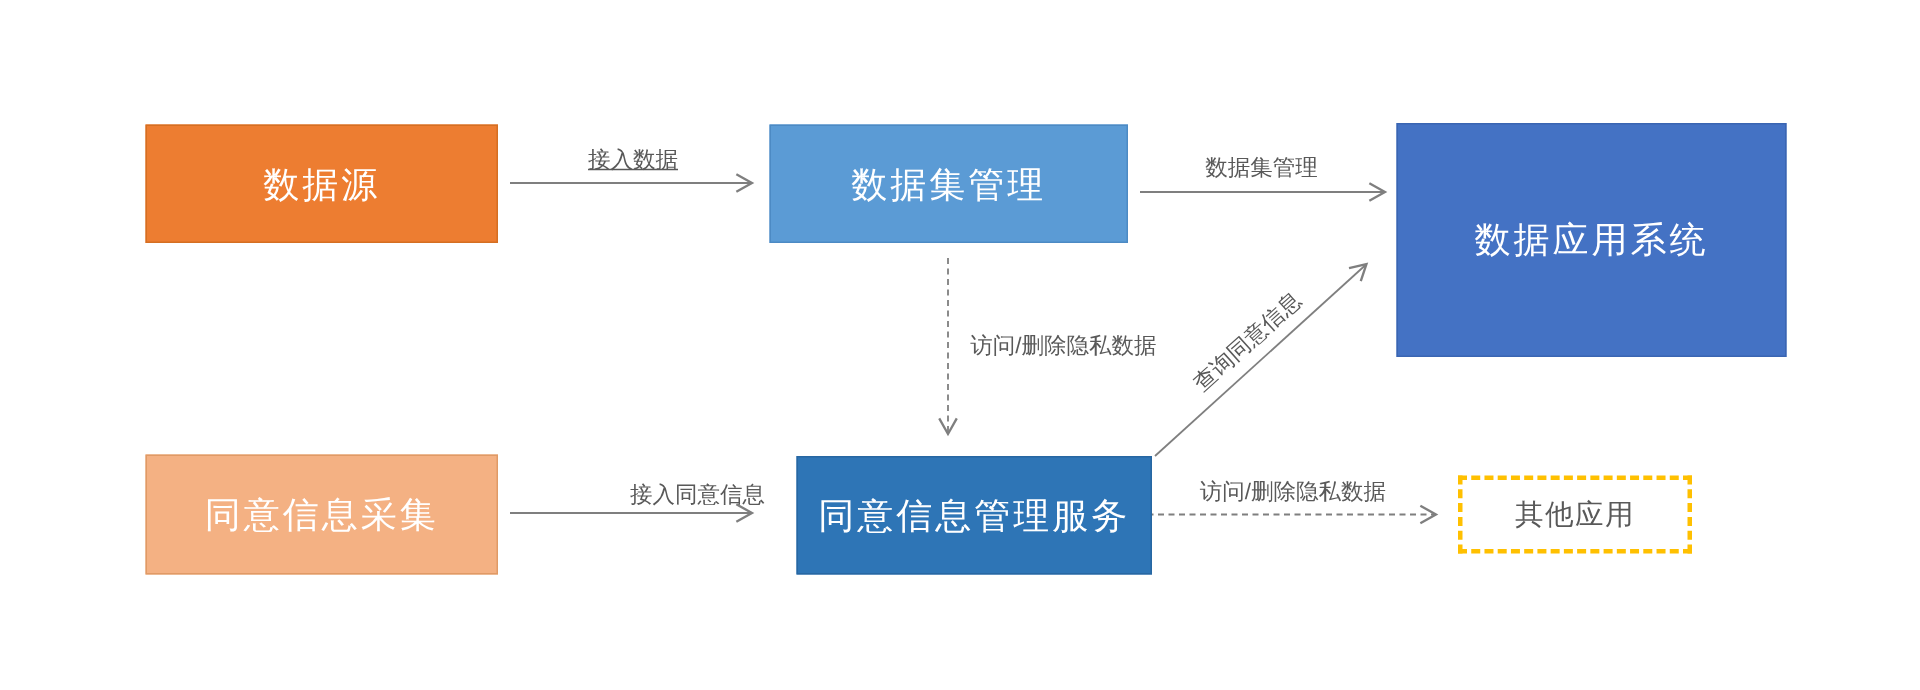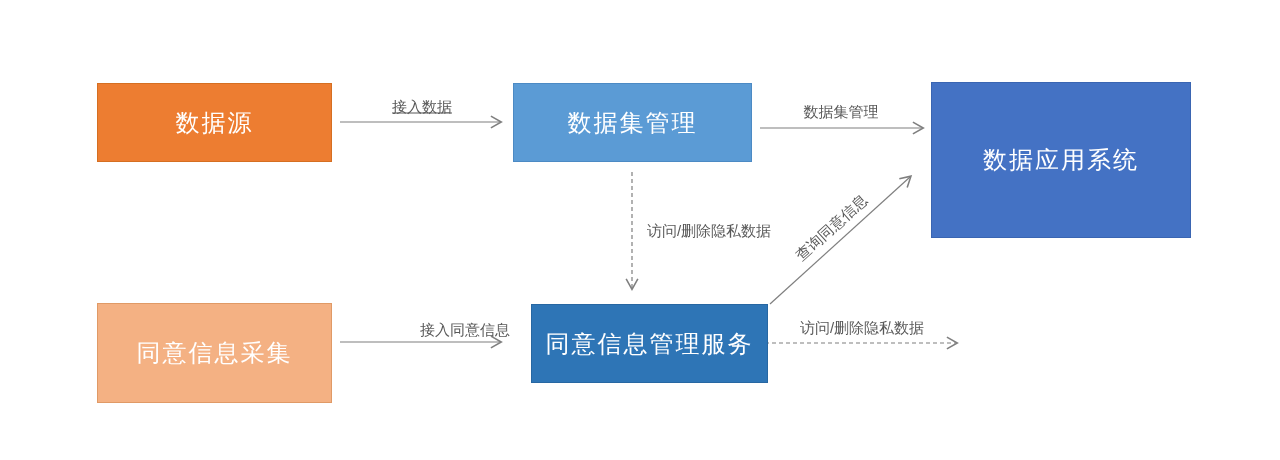--- a/index.html
+++ b/index.html
@@ -34,21 +34,21 @@
     justify-content: center;
     box-sizing: border-box;
     color: #ffffff;
     font-size: 24px;
     letter-spacing: 2px;
     text-align: center;
   }
   .node-data-source        { left: 97px;  top: 83px;  width: 235px; height: 79px;  border: 1px solid #d56f22; }
   .node-dataset-management { left: 513px; top: 83px;  width: 239px; height: 79px;  border: 1px solid #4c8ac4; justify-content: center; }
   .node-data-app-system    { left: 931px; top: 82px;  width: 260px; height: 156px; border: 1px solid #3a65b2; }
-  .node-consent-collection { left: 97px;  top: 303px; width: 235px; height: 100px;  border: 1px solid #e09a66; }
+  .node-consent-collection { left: 97px;  top: 303px; width: 235px; height: 80px;  border: 1px solid #e09a66; }
   .node-consent-service    { left: 531px; top: 304px; width: 237px; height: 79px;  border: 1px solid #2767a2; }
   .node-other-apps {
     left: 972px; top: 317px; width: 156px; height: 52px;
     border: 3px dashed #FFC000;
     color: #595959;
     font-size: 19px;
     letter-spacing: 1px;
     background: #ffffff;
   }
   .edge-label {
@@ -101,20 +101,23 @@
   </div>
 
   <div class="node node-consent-collection" style="background-color: rgb(244, 177, 131);">
     <span>同意信息采集</span>
   </div>
 
   <div class="node node-consent-service" style="background-color: rgb(46, 117, 182);">
     <span>同意信息管理服务</span>
   </div>
 
+  <div class="node node-other-apps">
+    <span>其他应用</span>
+  </div>
 
   <div class="edge-label lbl-access-data">接入数据</div>
   <div class="edge-label lbl-query-data">数据集管理</div>
   <div class="edge-label lbl-access-delete-1">访问/删除隐私数据</div>
   <div class="edge-label lbl-access-consent">接入同意信息</div>
   <div class="edge-label rotated lbl-query-consent">查询同意信息</div>
   <div class="edge-label lbl-access-delete-2">访问/删除隐私数据</div>
 
 </div>
 

